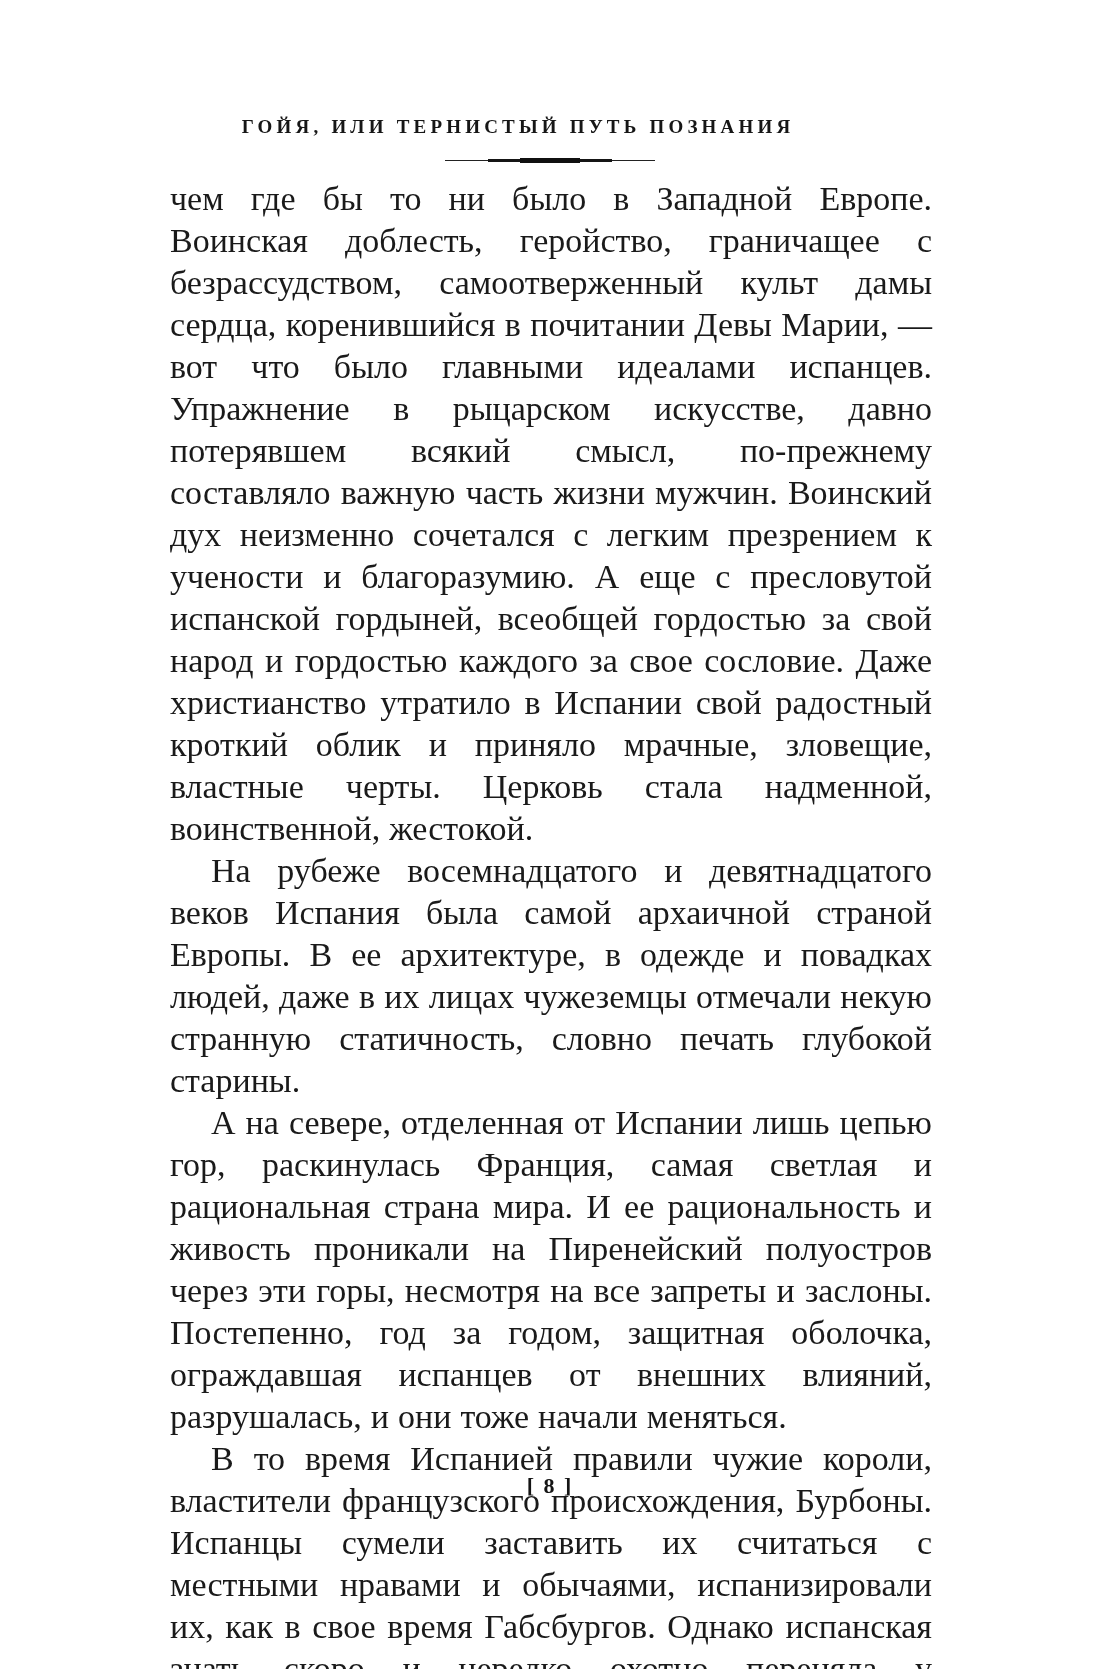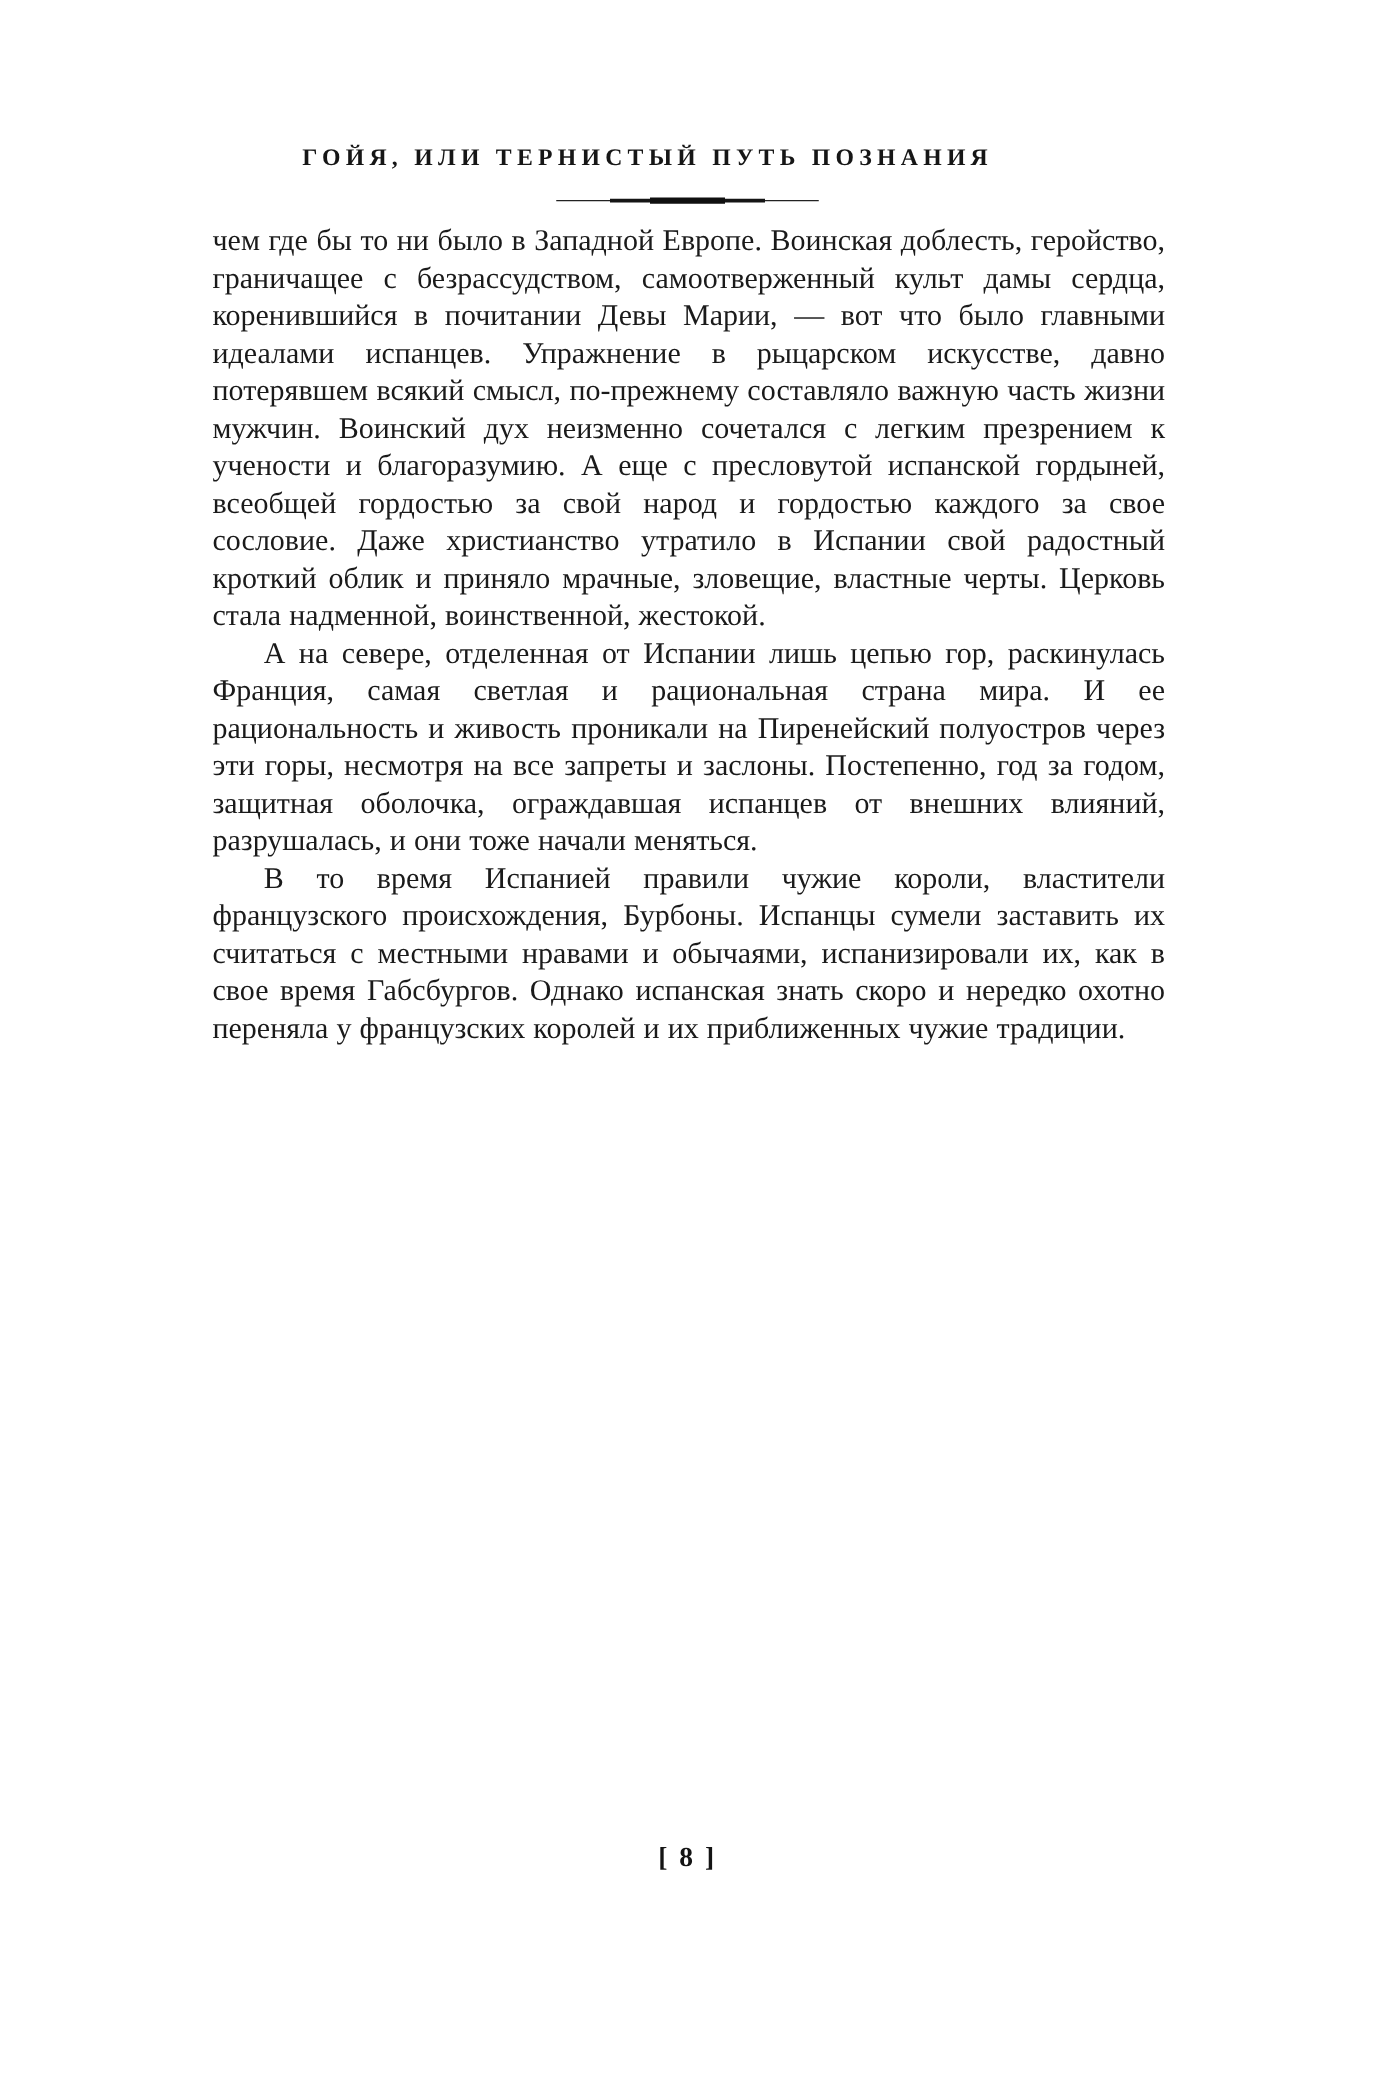--- a/index.html
+++ b/index.html
@@ -68,22 +68,22 @@
   
   .text-block {
     position: absolute;
     top: 178px;
     left: 170px;
     width: 762px;
   }
 
   .text-block p {
     margin: 0;
-    font-size: 24px;
-    line-height: 30px;
+    font-size: 34px;
+    line-height: 42px;
     text-align: justify;
     text-align-last: left;
     text-indent: 0;
     word-spacing: 0.5px;
     -webkit-hyphens: none;
     hyphens: none;
   }
 
   .text-block p.indented {
     text-indent: 41px;
@@ -113,19 +113,20 @@
   <div class="header-rule">
     <span class="seg seg-thin"></span>
     <span class="seg seg-mid"></span>
     <span class="seg seg-thick"></span>
     <span class="seg seg-mid"></span>
     <span class="seg seg-thin"></span>
   </div>
 
   <div class="text-block">
     <p>чем где бы то ни было в Западной Европе. Воинская доблесть, геройство, граничащее с безрассудством, самоотверженный культ дамы сердца, коренившийся в почитании Девы Марии, — вот что было главными идеалами испанцев. Упражнение в рыцарском искусстве, давно потерявшем всякий смысл, по-прежнему составляло важную часть жизни мужчин. Воинский дух неизменно сочетался с легким презрением к учености и благоразумию. А еще с пресловутой испанской гордыней, всеобщей гордостью за свой народ и гордостью каждого за свое сословие. Даже христианство утратило в Испании свой радостный кроткий облик и приняло мрачные, зловещие, властные черты. Церковь стала надменной, воинственной, жестокой.</p>
+    <p class="indented">На рубеже восемнадцатого и девятнадцатого веков Испания была самой архаичной страной Европы. В ее архитектуре, в одежде и повадках людей, даже в их лицах чужеземцы отмечали некую странную статичность, словно печать глубокой старины.</p>
     <p class="indented">А на севере, отделенная от Испании лишь цепью гор, раскинулась Франция, самая светлая и рациональная страна мира. И ее рациональность и живость проникали на Пиренейский полуостров через эти горы, несмотря на все запреты и заслоны. Постепенно, год за годом, защитная оболочка, ограждавшая испанцев от внешних влияний, разрушалась, и они тоже начали меняться.</p>
     <p class="indented">В то время Испанией правили чужие короли, властители французского происхождения, Бурбоны. Испанцы сумели заставить их считаться с местными нравами и обычаями, испанизировали их, как в свое время Габсбургов. Однако испанская знать скоро и нередко охотно переняла у французских королей и их приближенных чужие традиции.</p>
   </div>
 
   <div class="folio">[ 8 ]</div>
 
 </div>
 
 </body></html>

